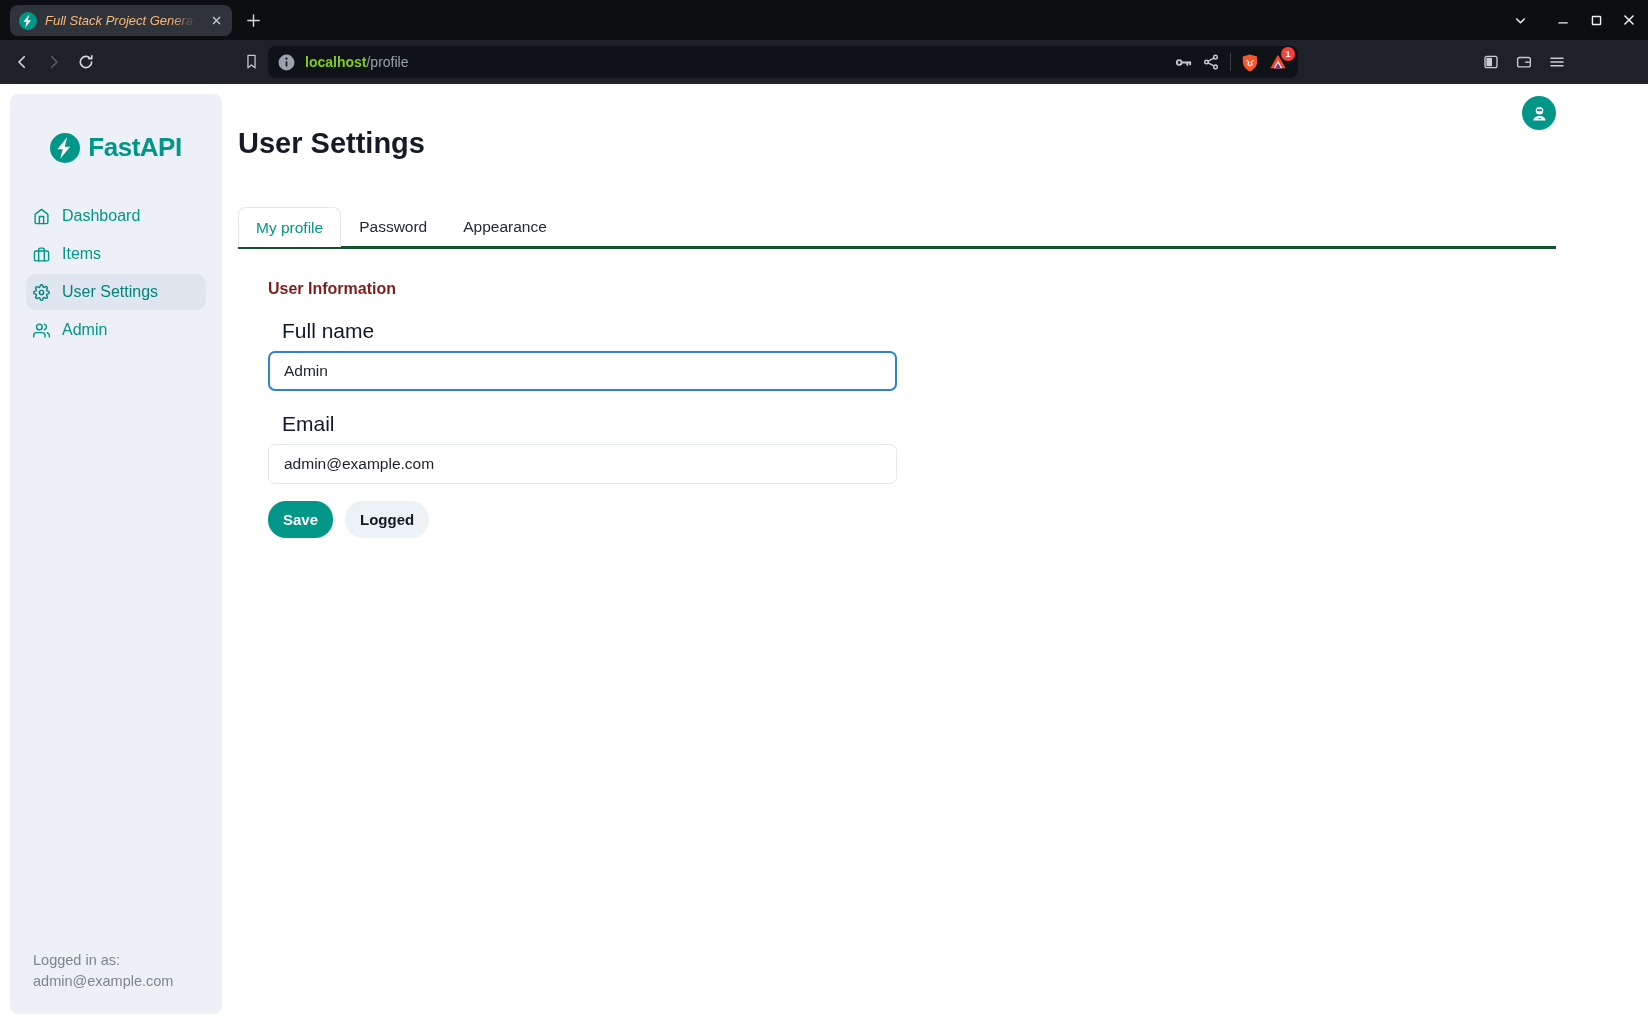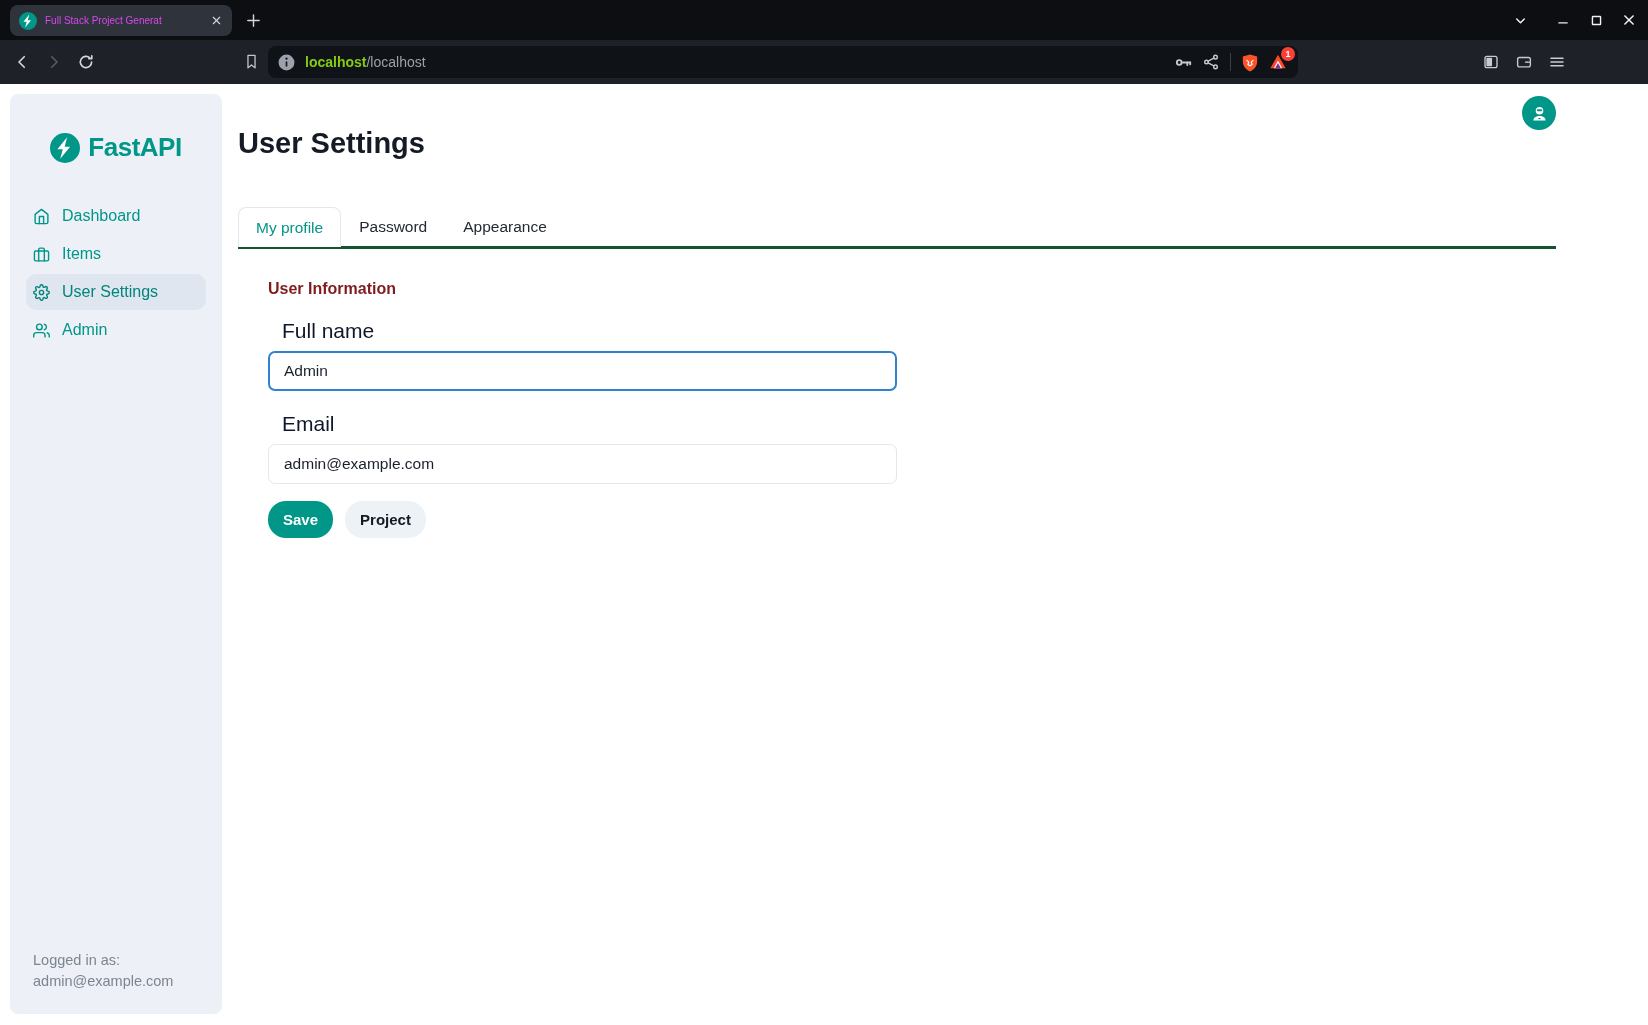--- a/index.html
+++ b/index.html
@@ -18,23 +18,24 @@
     position: absolute; top: 0; left: 0; width: 1648px; height: 40px;
     background: #0c0e12;
   }
   .tab {
     position: absolute; left: 10px; top: 5px; width: 222px; height: 31px;
     background: #2f333b; border-radius: 8px;
     display: flex; align-items: center; gap: 8px; padding: 0 7px 0 9px;
     cursor: default;
   }
   .tab-title {
-    flex: 1; font-size: 10px; color: #d946ef; white-space: nowrap; overflow: hidden;
+    flex: 1; font-size: 13px; color: #fdba74; white-space: nowrap; overflow: hidden;
     -webkit-mask-image: linear-gradient(90deg, #000 82%, transparent 98%);
             mask-image: linear-gradient(90deg, #000 82%, transparent 98%);
+            font-style: italic;
   }
   .tab-close { width: 18px; height: 18px; display: flex; align-items: center; justify-content: center; color: #cfd3d8; border-radius: 4px; }
   .newtab { position: absolute; left: 242px; top: 9px; width: 22px; height: 22px; color: #d3d7dc; display: flex; align-items: center; justify-content: center; }
   .wincontrols { position: absolute; right: 10px; top: 0; height: 40px; display: flex; align-items: center; gap: 15px; color: #eef0f2; }
   .winbtn { width: 18px; height: 18px; display: flex; align-items: center; justify-content: center; }
   .winbtn.chevron { margin-right: 10px; }
 
   .toolbar {
     position: absolute; top: 40px; left: 0; width: 1648px; height: 44px;
     background: #1e2127; color: #c7ccd2;
@@ -197,21 +198,21 @@
     </span>
 
     <div class="urlbar">
       <span class="url-ic">
         <svg width="19" height="19" viewBox="0 0 24 24">
             <circle cx="12" cy="12" r="10" fill="#9ba2ab"></circle>
             <rect x="10.9" y="10.3" width="2.2" height="7" rx="1.1" fill="#1b1e23"></rect>
             <circle cx="12" cy="7.1" r="1.5" fill="#1b1e23"></circle>
           </svg>
       </span>
-      <span class="url-text"><span class="url-host">localhost</span><span class="url-path">/localhost</span></span>
+      <span class="url-text"><span class="url-host">localhost</span><span class="url-path">/profile</span></span>
       <span class="url-spacer"></span>
       <span class="url-ic">
         <svg width="19" height="19" viewBox="0 0 24 24" class="stroke-ic" style="stroke-width:2.3">
             <circle cx="6.6" cy="12" r="3"></circle>
             <path d="M9.8 12h10.7"></path>
             <path d="M16.8 12v3.2"></path>
             <path d="M20.5 12v2.4"></path>
           </svg>
       </span>
       <span class="url-ic">
@@ -348,18 +349,18 @@
         <h2 class="section-title">User Information</h2>
 
         <label class="field-label">Full name</label>
         <input class="text-input focused" type="text" value="Admin" style="">
 
         <label class="field-label">Email</label>
         <input class="text-input" type="text" value="admin@example.com" style="">
 
         <div class="btnrow">
           <button class="btn btn-save">Save</button>
-          <button class="btn btn-cancel">Project</button>
+          <button class="btn btn-cancel">Logged</button>
         </div>
       </div>
     </main>
   </div>
 </div>
 
 </body></html>

